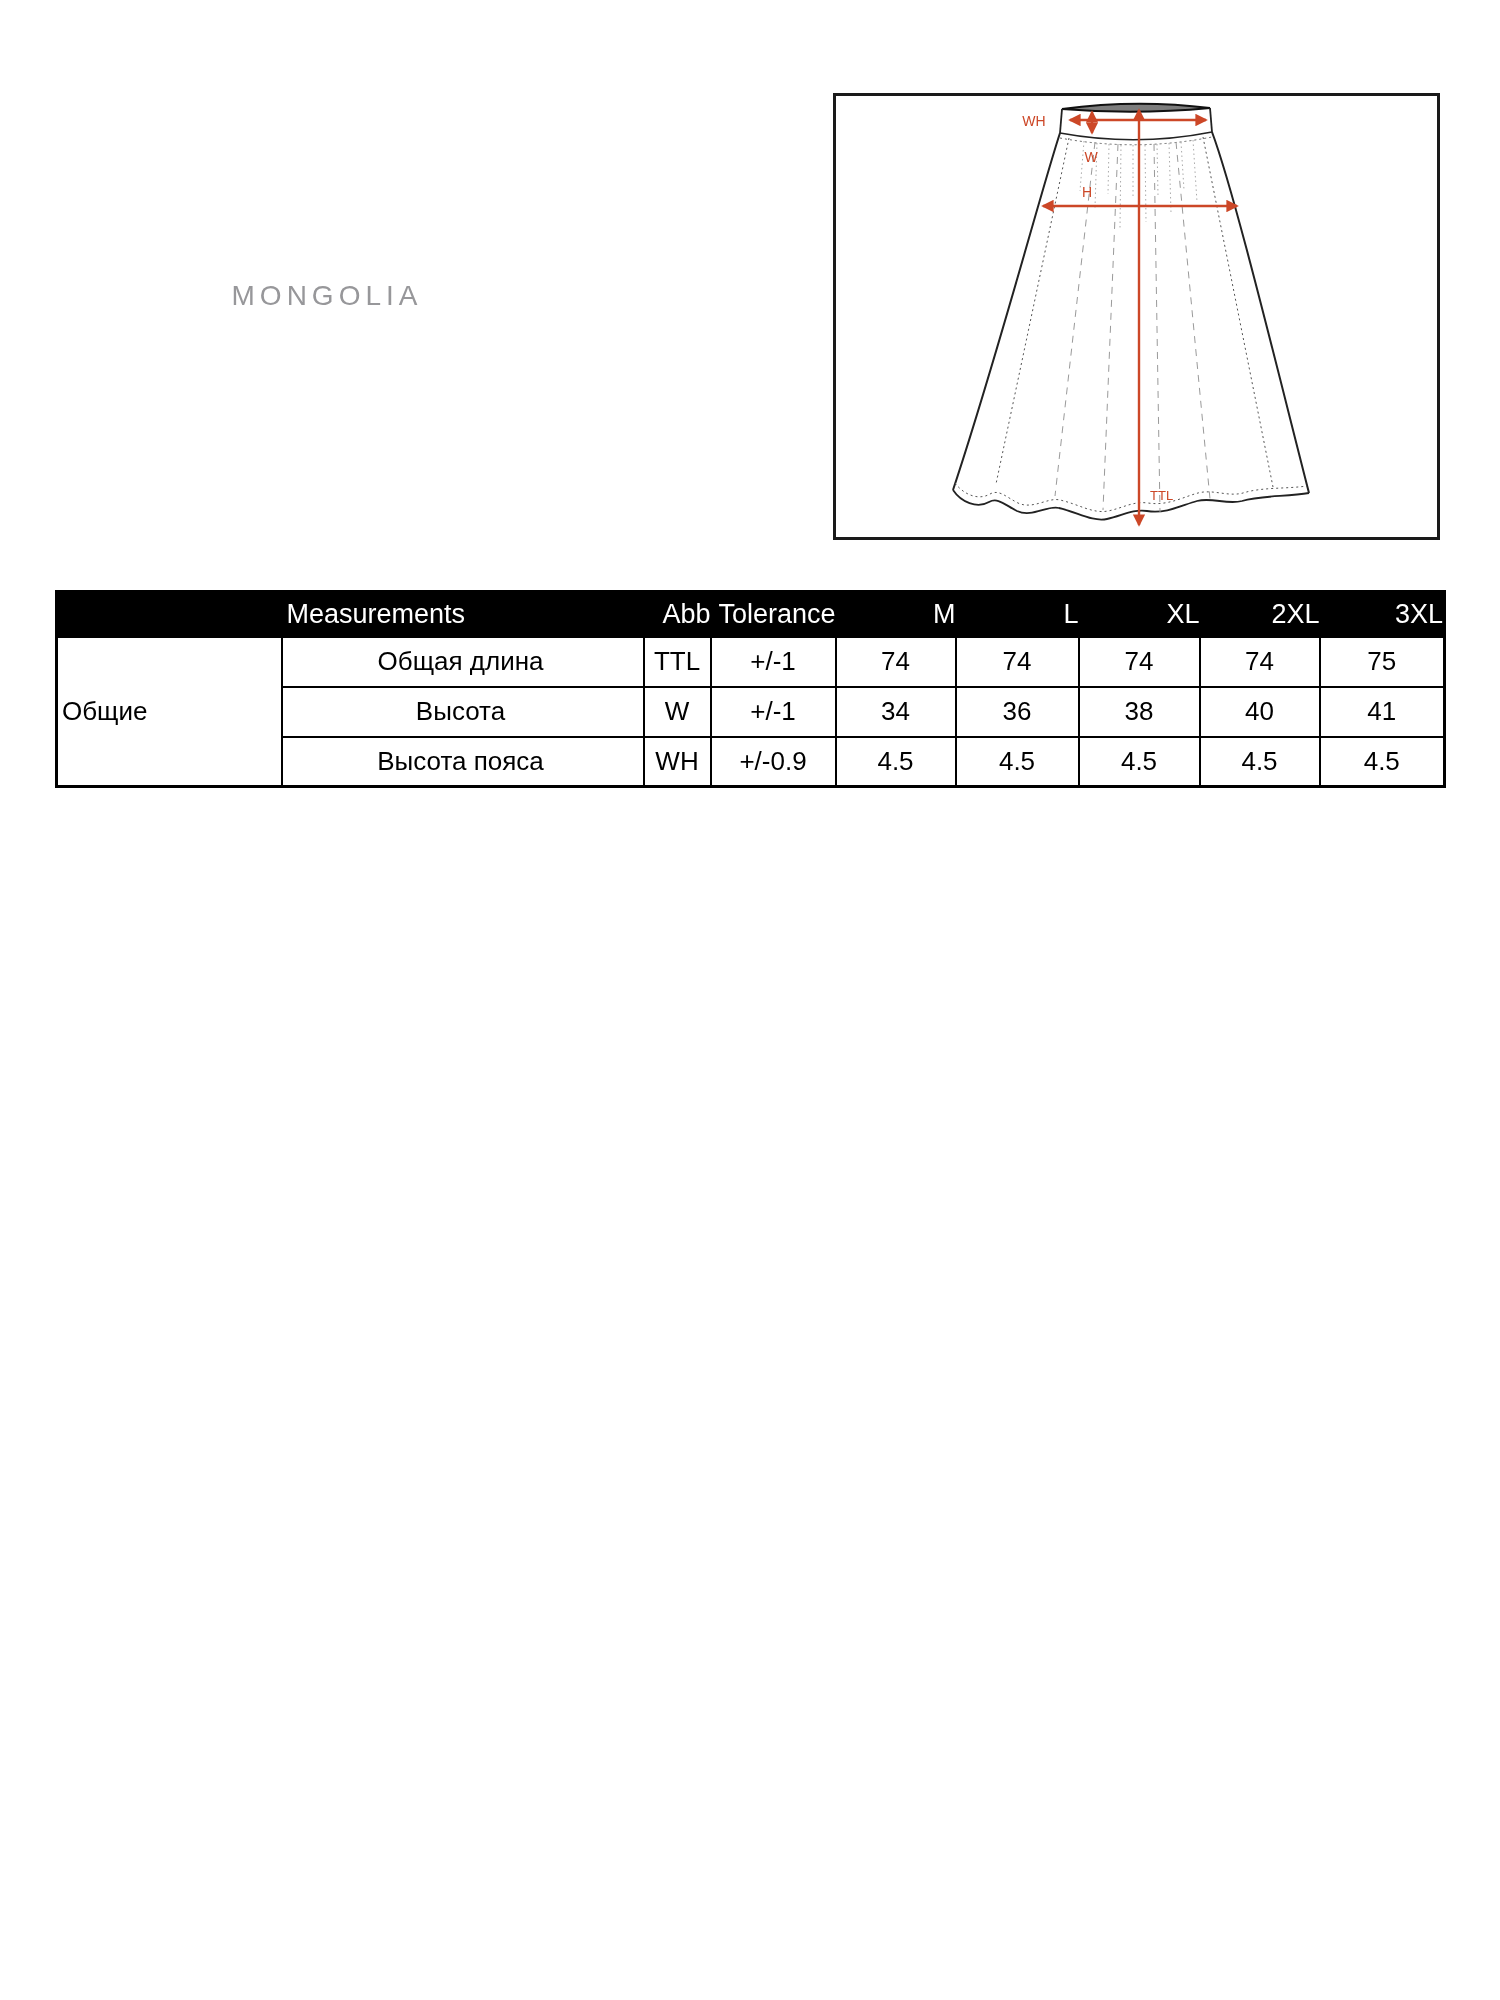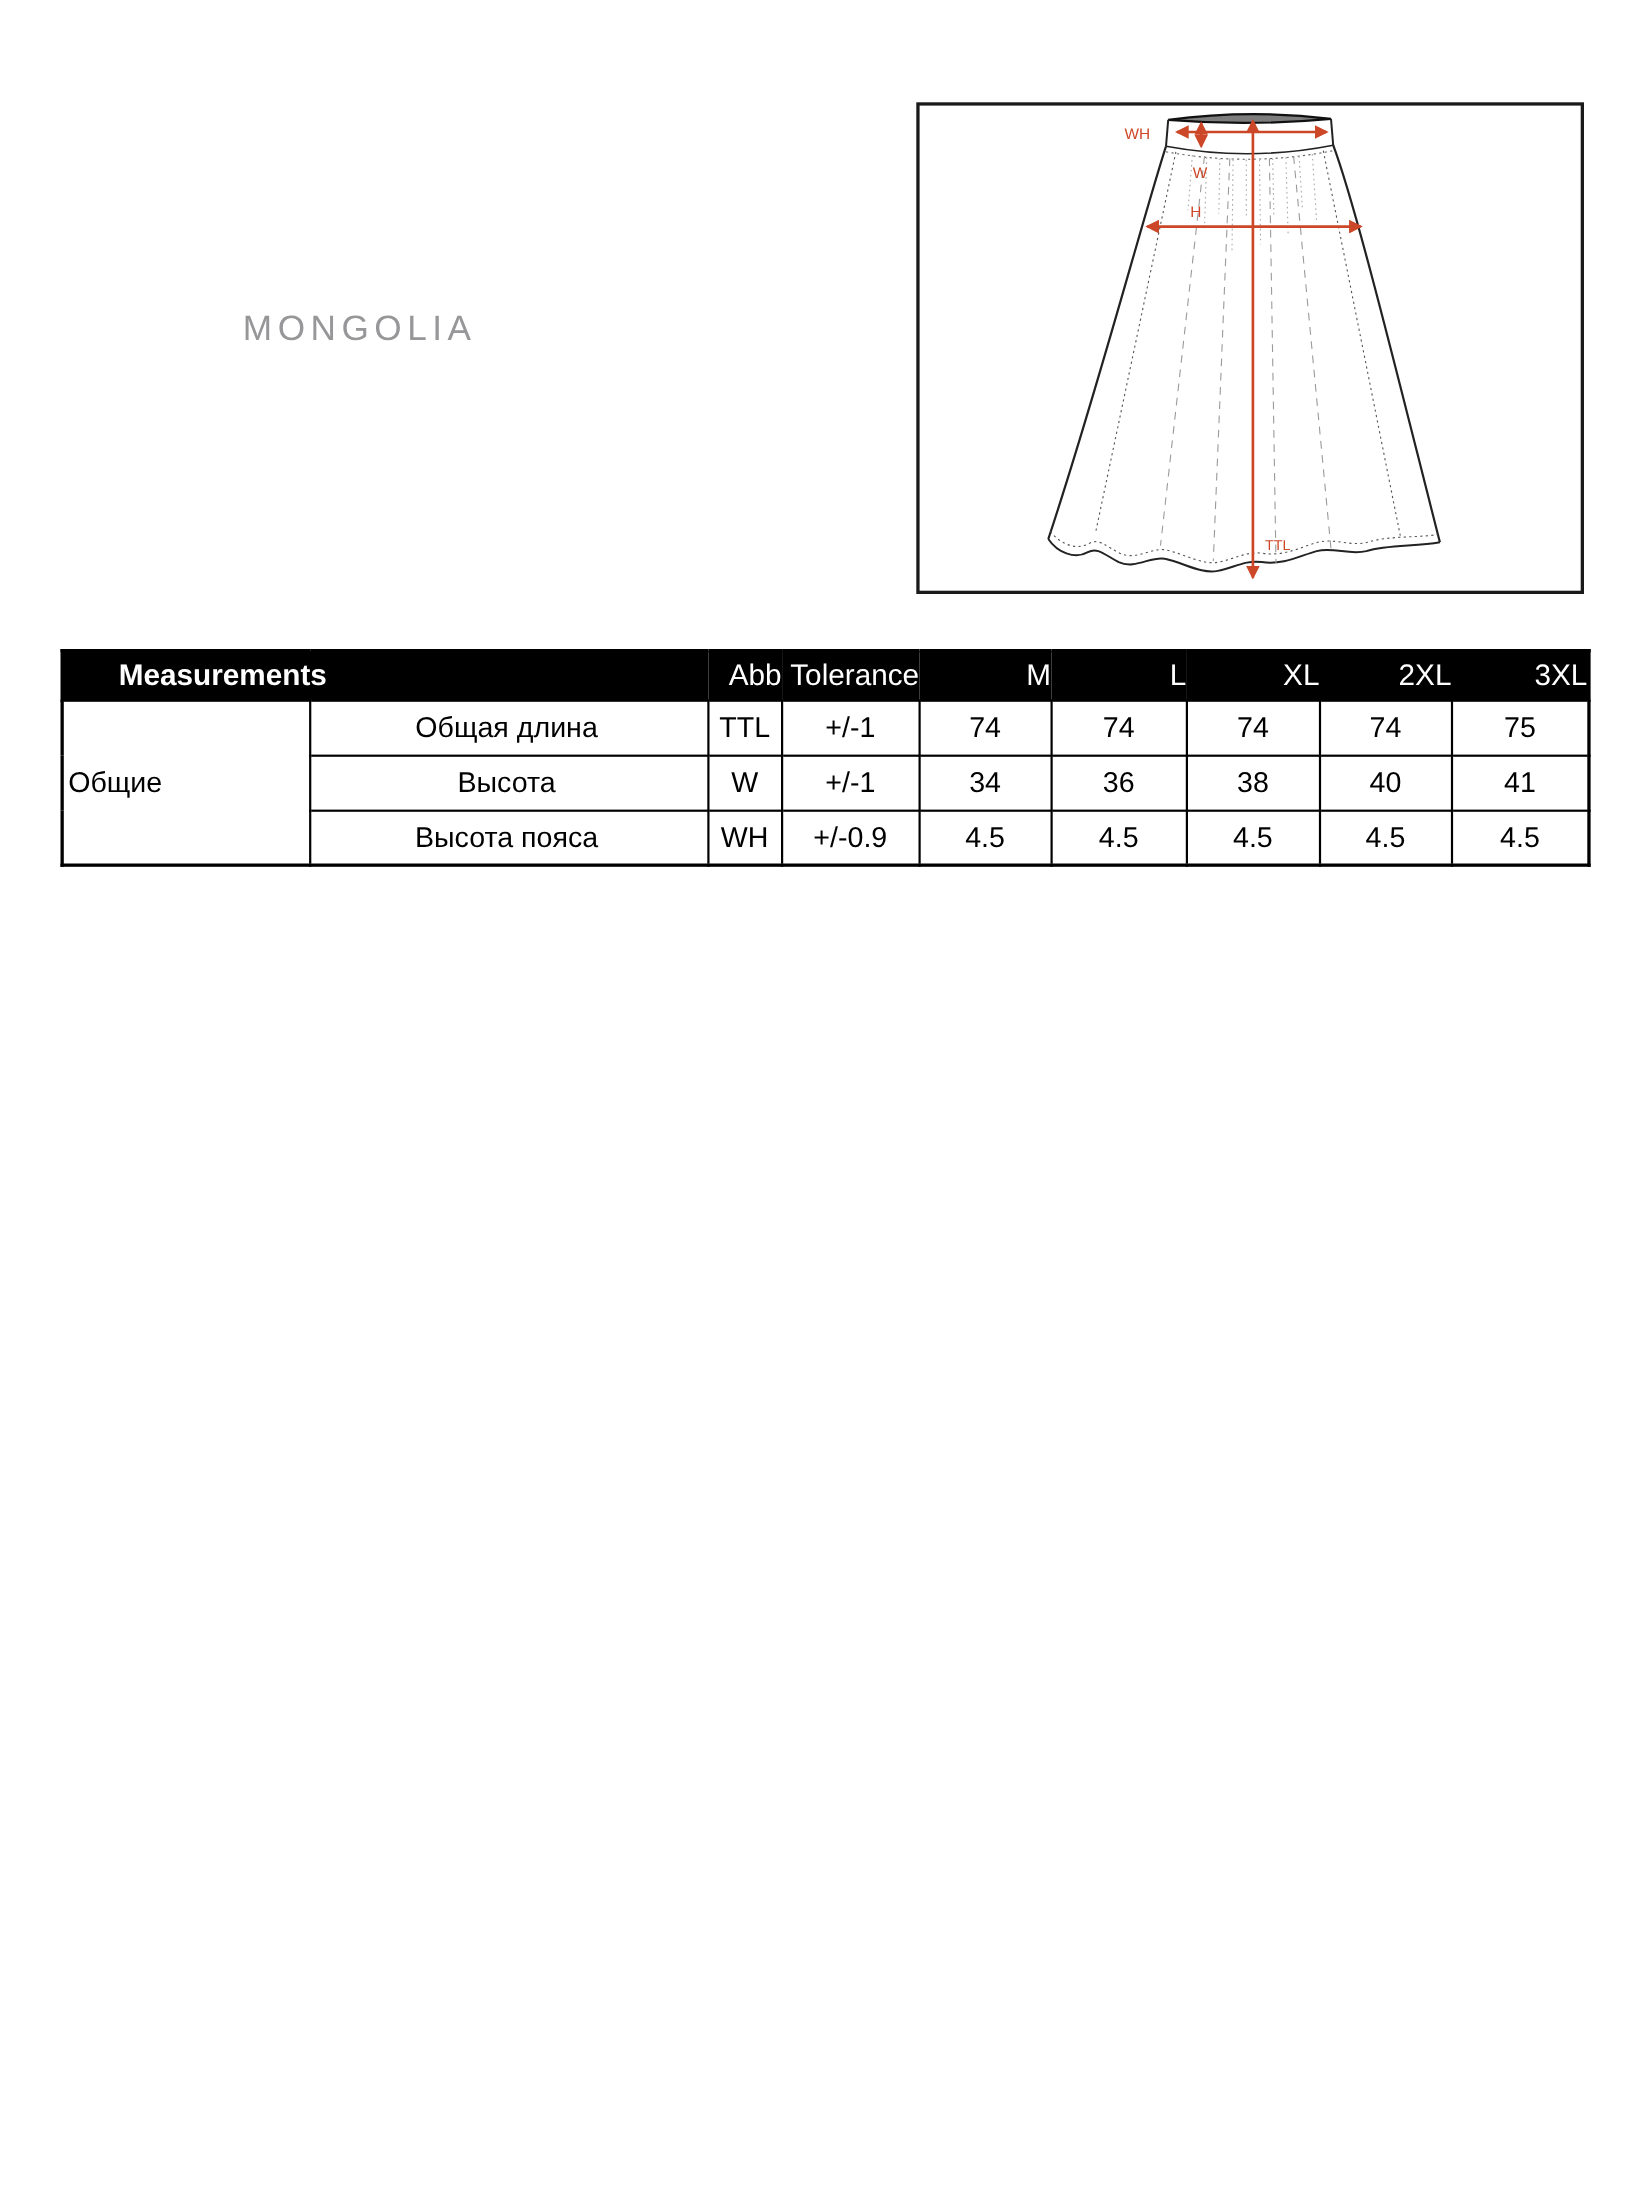--- a/index.html
+++ b/index.html
@@ -24,21 +24,21 @@
   }
   .brand-name {
     font-size: 92px;
     font-weight: 400;
     letter-spacing: 5px;
     line-height: 1.05;
     white-space: nowrap;
   }
   .brand-subtitle {
     margin-top: 22px;
-    font-size: 32px;
+    font-size: 28px;
     letter-spacing: 5px;
     white-space: nowrap;
   }
 
   
   .diagram-box {
     position: absolute;
     left: 833px;
     top: 93px;
     width: 607px;
@@ -62,23 +62,22 @@
   table.size-table th {
     background: #000;
     color: #fff;
     font-weight: 400;
     font-size: 27px;
     height: 45px;
     text-align: right;
     border: none;
   }
   table.size-table th.col-measurements {
-    text-align: left;
+    text-align: center;
     padding-left: 50px;
-    font-weight: bold;
   }
   table.size-table td {
     border: 2px solid #000;
     font-size: 26px;
     height: 50px;
     text-align: center;
     background: #fff;
     padding: 0 4px;
   }
   table.size-table td.group-cell { text-align: left; }

